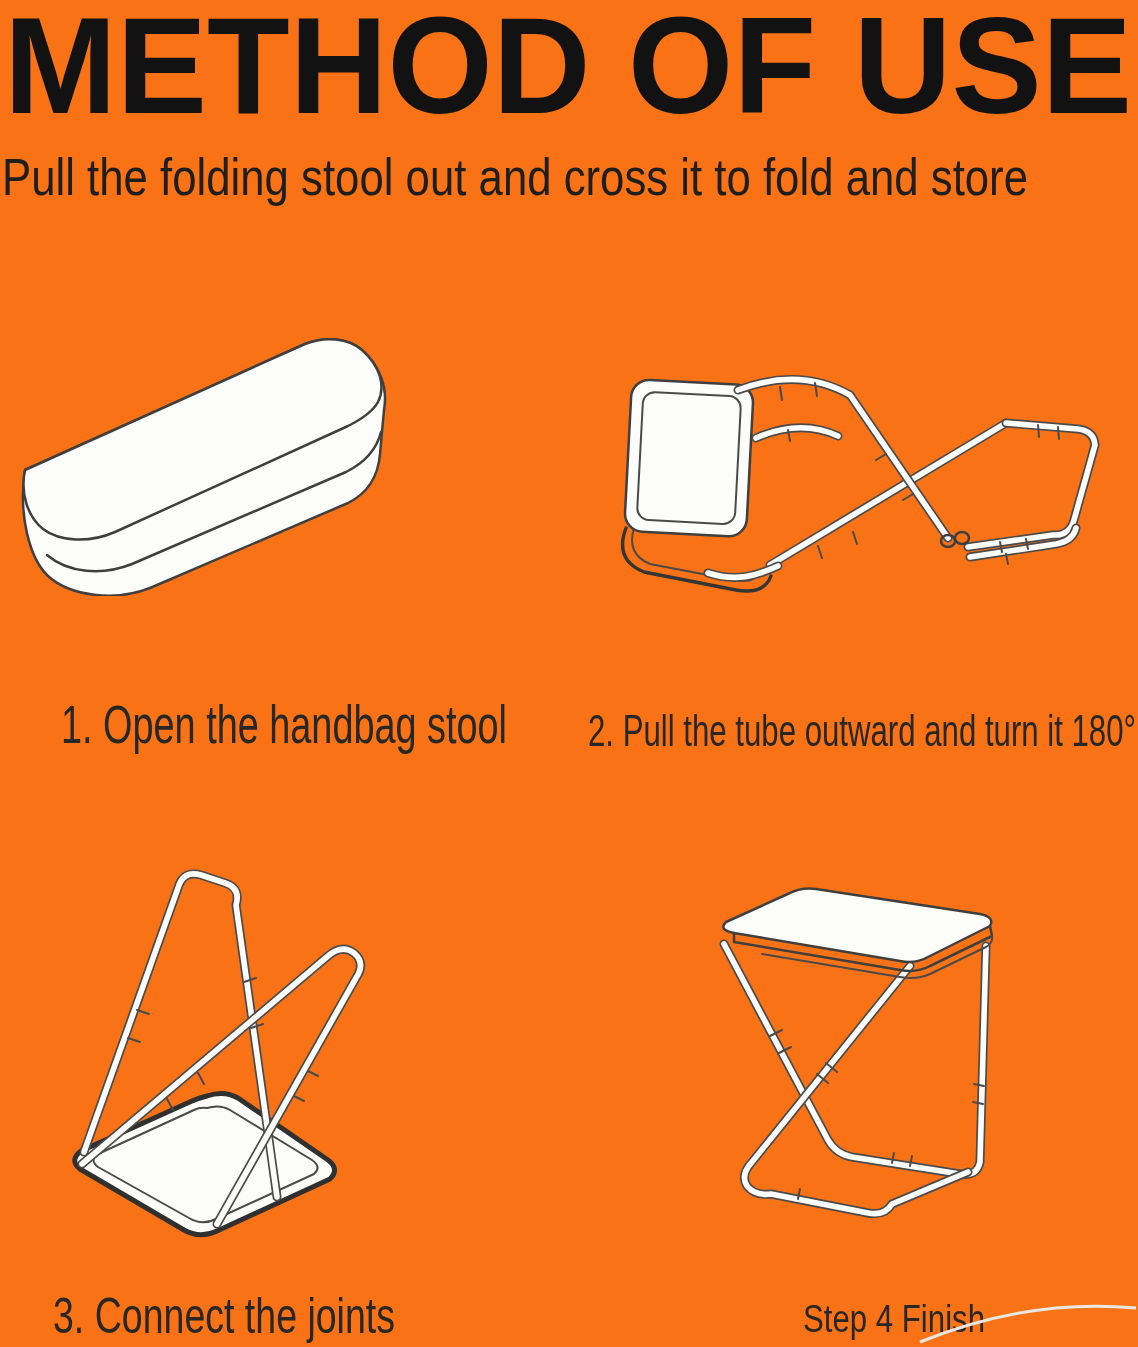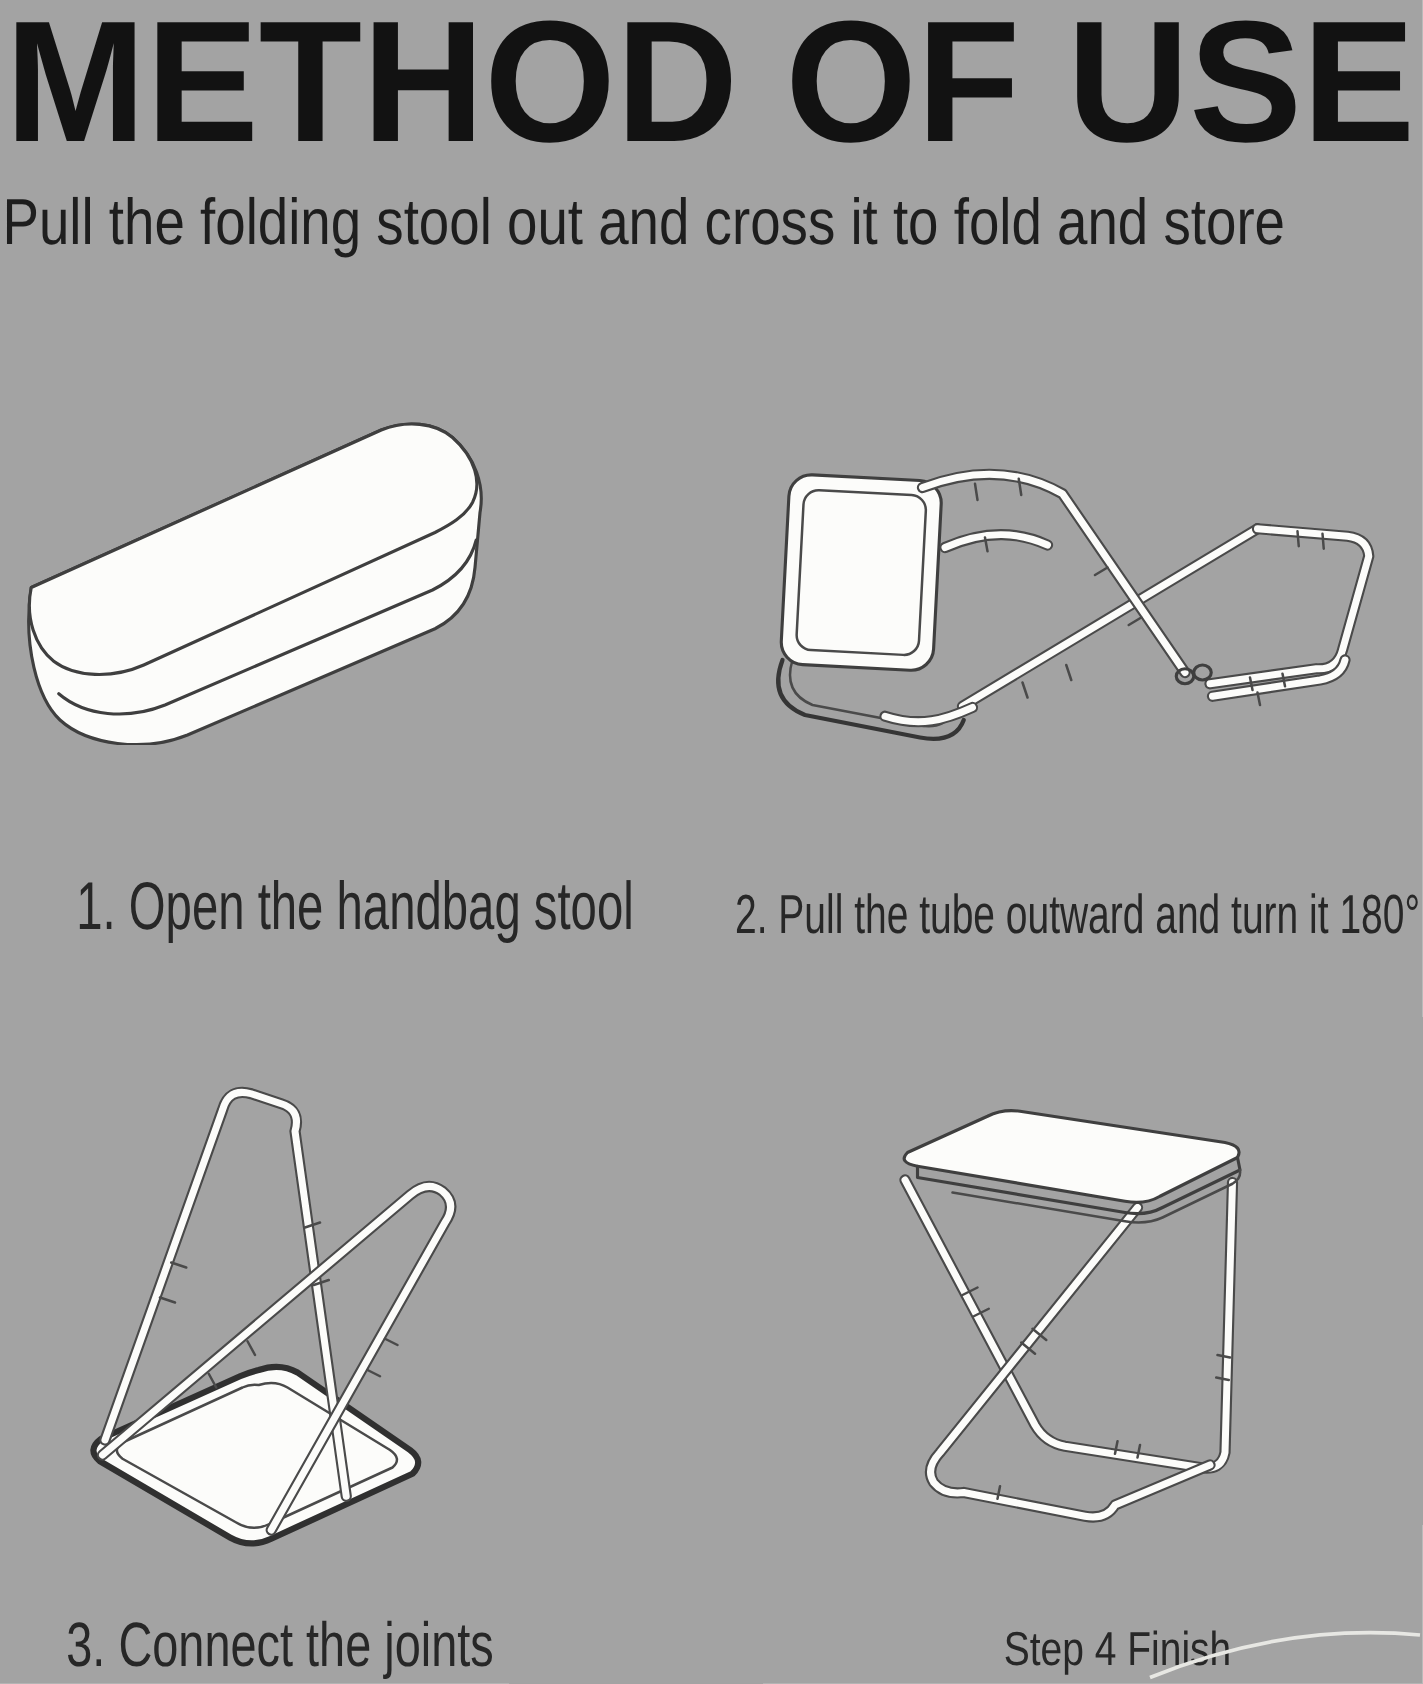--- a/index.html
+++ b/index.html
@@ -1,19 +1,19 @@
 <!DOCTYPE html>
 <html><head>
 <meta charset="utf-8">
 <style>
   html,body{margin:0;padding:0;}
   .page{
     position:relative;
     width:1138px;height:1347px;
-    background:#a3a3a3;
+    background:#f97316;
     overflow:hidden;
     font-family:"Liberation Sans", sans-serif;
   }
   .abs{position:absolute;}
   svg text{font-family:"Liberation Sans", sans-serif;}
   .title-text{fill:#121212;font-weight:bold;}
   .sub-text{fill:#1e1e1e;}
   .cap-text{fill:#272727;}
   
   .ln{fill:none;stroke:#3f3f3f;stroke-width:2.5;stroke-linecap:round;stroke-linejoin:round;}

